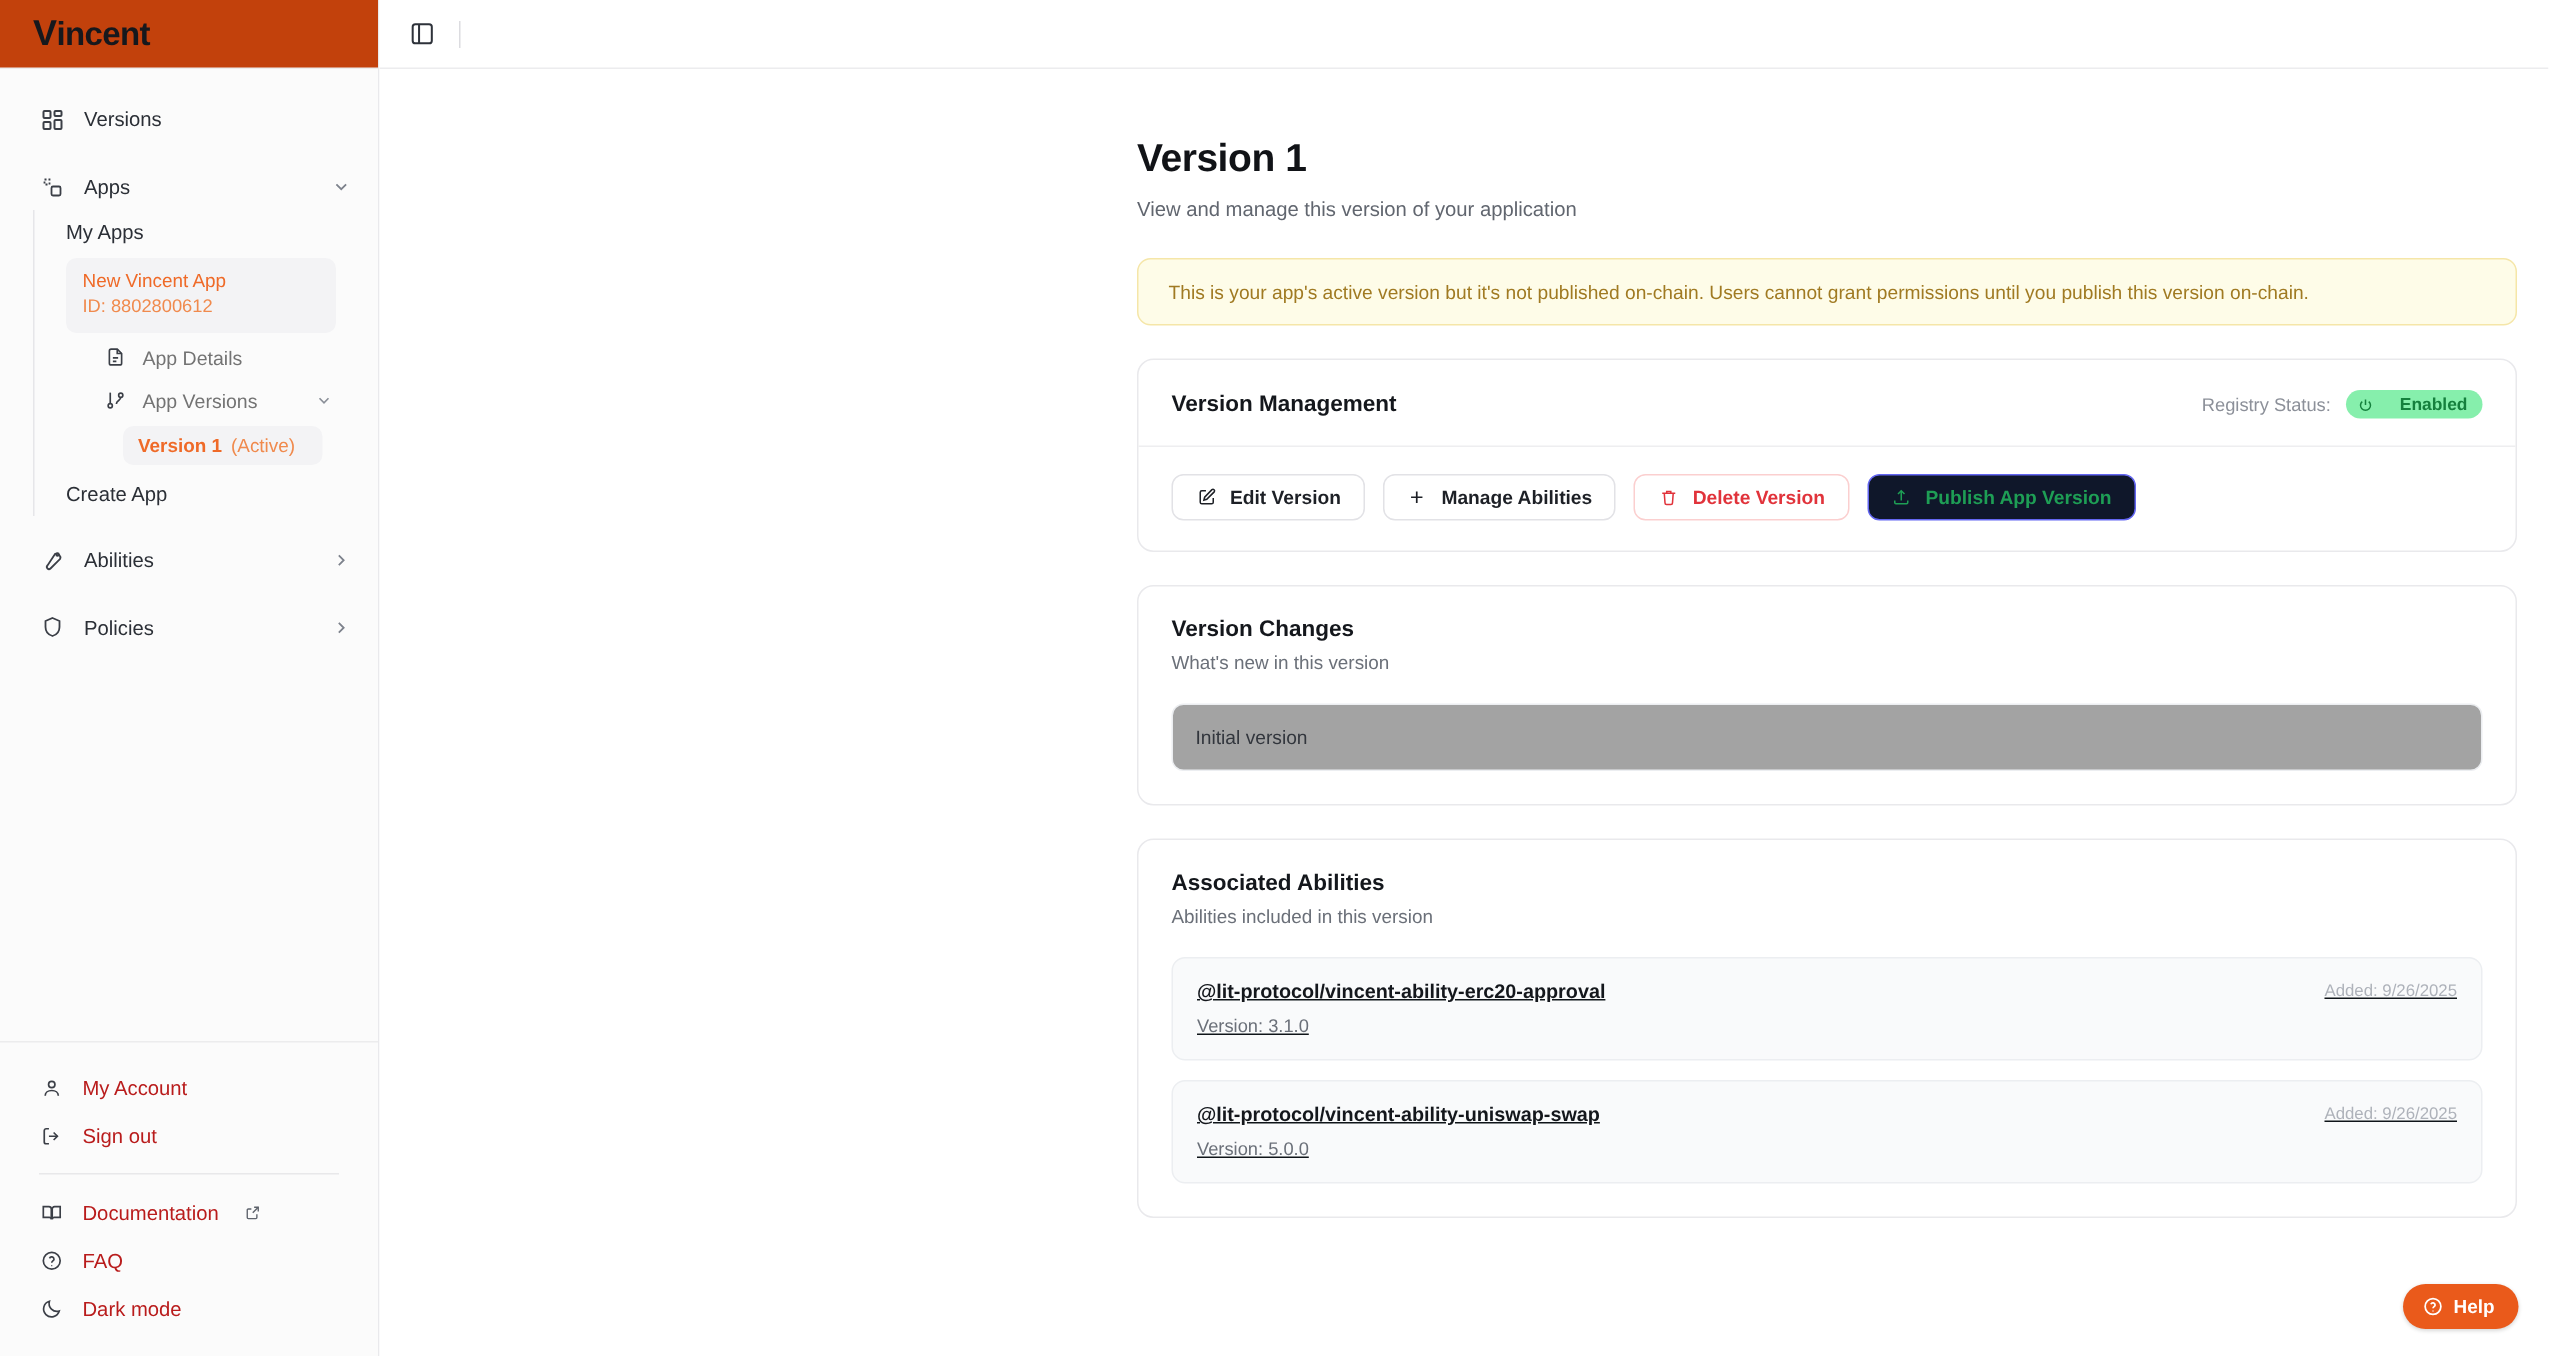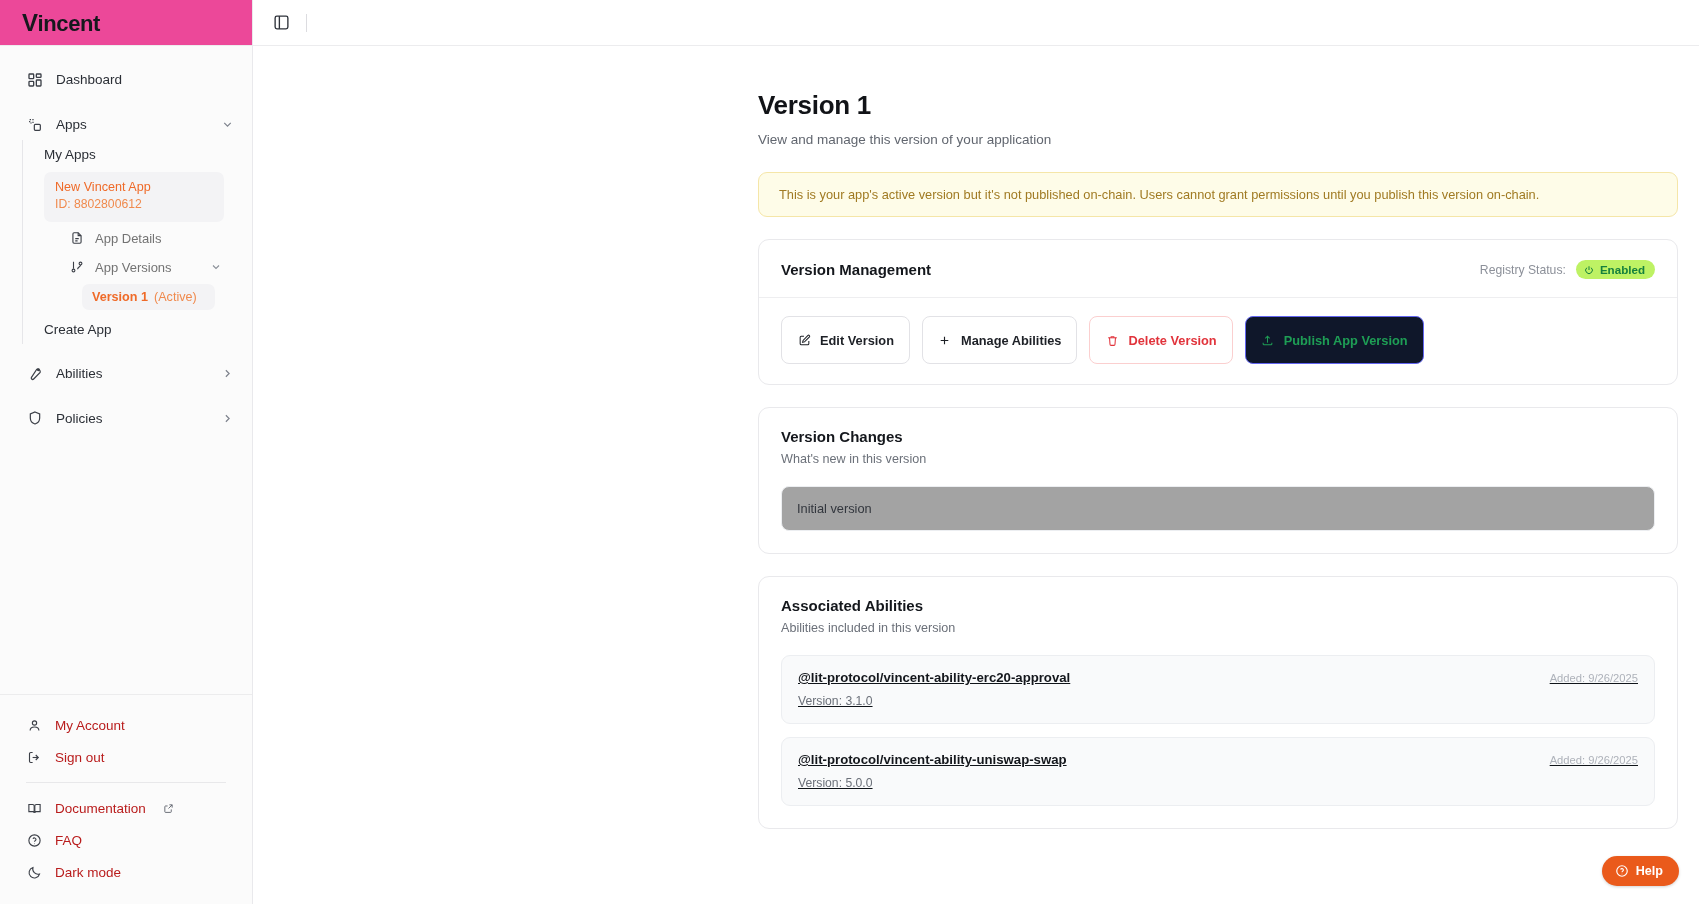--- a/index.html
+++ b/index.html
@@ -18,21 +18,21 @@
     background: #fbfbfb;
     border-right: 1px solid #e9e9ec;
     display: flex; flex-direction: column;
     flex: 0 0 253px;
   }
   .sidebar-header {
     height: 46px; flex: 0 0 46px;
     display: flex; align-items: center;
     padding-left: 22px;
     border-bottom: 1px solid #ececed;
-    background: #ec4899;
+    background: #c2410c;
   }
   .brand {
     font-size: 22px; font-weight: 700; letter-spacing: -0.4px;
     color: #16181d;
   }
   .brand .v { font-size: 24px; }
   .sidebar-nav { flex: 1 1 auto; padding: 18px 0 0 0; overflow: hidden; }
 
   .nav-row {
     display: flex; align-items: center; gap: 13px;
@@ -142,31 +142,31 @@
     display:flex; align-items:center; justify-content: space-between;
     padding: 20px 22px 18px 22px;
     border-bottom: 1px solid #eeeef0;
   }
   .card-head.noline { border-bottom: none; padding-bottom: 6px;}
   .card-title { font-size: 15px; font-weight: 700; color:#14171c; }
   .card-sub { font-size: 12.6px; color:#6b7079; margin-top: 7px; }
   .registry { display:flex; align-items:center; gap: 10px; }
   .registry-lbl { font-size: 12.2px; color:#8c9099; }
   .badge-enabled {
-    display:inline-flex; align-items:center; gap:5px;
-    background:#bef264; color:#15803d;
+    display:inline-flex; align-items:center; gap:17px;
+    background:#86efac; color:#15803d;
     border-radius: 999px; padding: 3px 10px 3px 8px;
     font-size: 11.6px; font-weight: 600;
   }
   .badge-enabled .ico { width:11px;height:11px;display:flex;align-items:center;justify-content:center;}
 
   .btn-row { display:flex; gap: 12px; padding: 18px 22px 20px 22px; }
   .btn {
     display:inline-flex; align-items:center; gap: 9px;
-    height: 48px; padding: 0 15px;
+    height: 31px; padding: 0 15px;
     border-radius: 8px;
     font-size: 12.8px; font-weight: 600;
     border: 1px solid #e2e2e6;
     background:#fff; color:#1d2026;
     cursor:pointer;
   }
   .btn .ico { width:14px;height:14px;display:flex;align-items:center;justify-content:center;}
   .btn.danger { border-color:#fbcfcf; color:#e1333b; }
   .btn.publish { border-color:#6366f1; background:#0f172a; color:#1e9e55; }
 
@@ -220,21 +220,21 @@
 
       <div class="nav-row">
         <span class="ico">
           <svg width="16" height="16" viewBox="0 0 24 24" fill="none" stroke="currentColor" stroke-width="2">
             <rect x="3" y="3" width="7" height="7" rx="1"></rect>
               <rect x="14" y="3" width="7" height="5" rx="1"></rect>
             <rect x="14" y="12" width="7" height="9" rx="1"></rect>
               <rect x="3" y="14" width="7" height="7" rx="1"></rect>
           </svg>
         </span>
-        <span class="lbl">Dashboard</span>
+        <span class="lbl">Versions</span>
       </div>
 
       <div class="nav-gap"></div>
 
       <div class="nav-row">
         <span class="ico">
           <svg width="16" height="16" viewBox="0 0 24 24" fill="none" stroke="currentColor" stroke-width="1.8">
             <path d="M4 4h5v5H4z" stroke-dasharray="2 2"></path>
               <rect x="11" y="11" width="9" height="9" rx="1.5"></rect>
           </svg>

